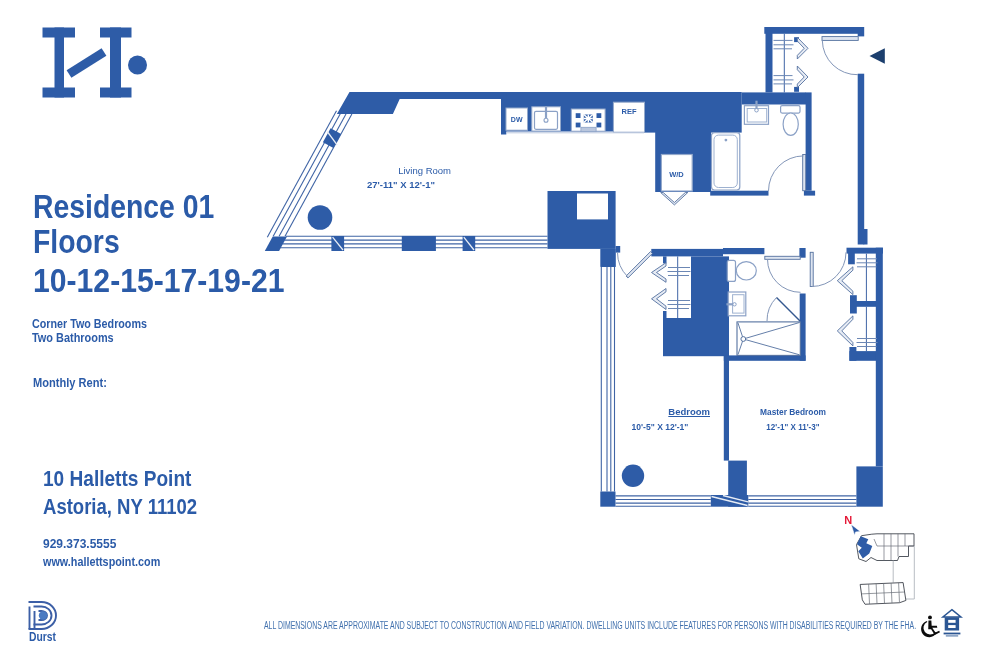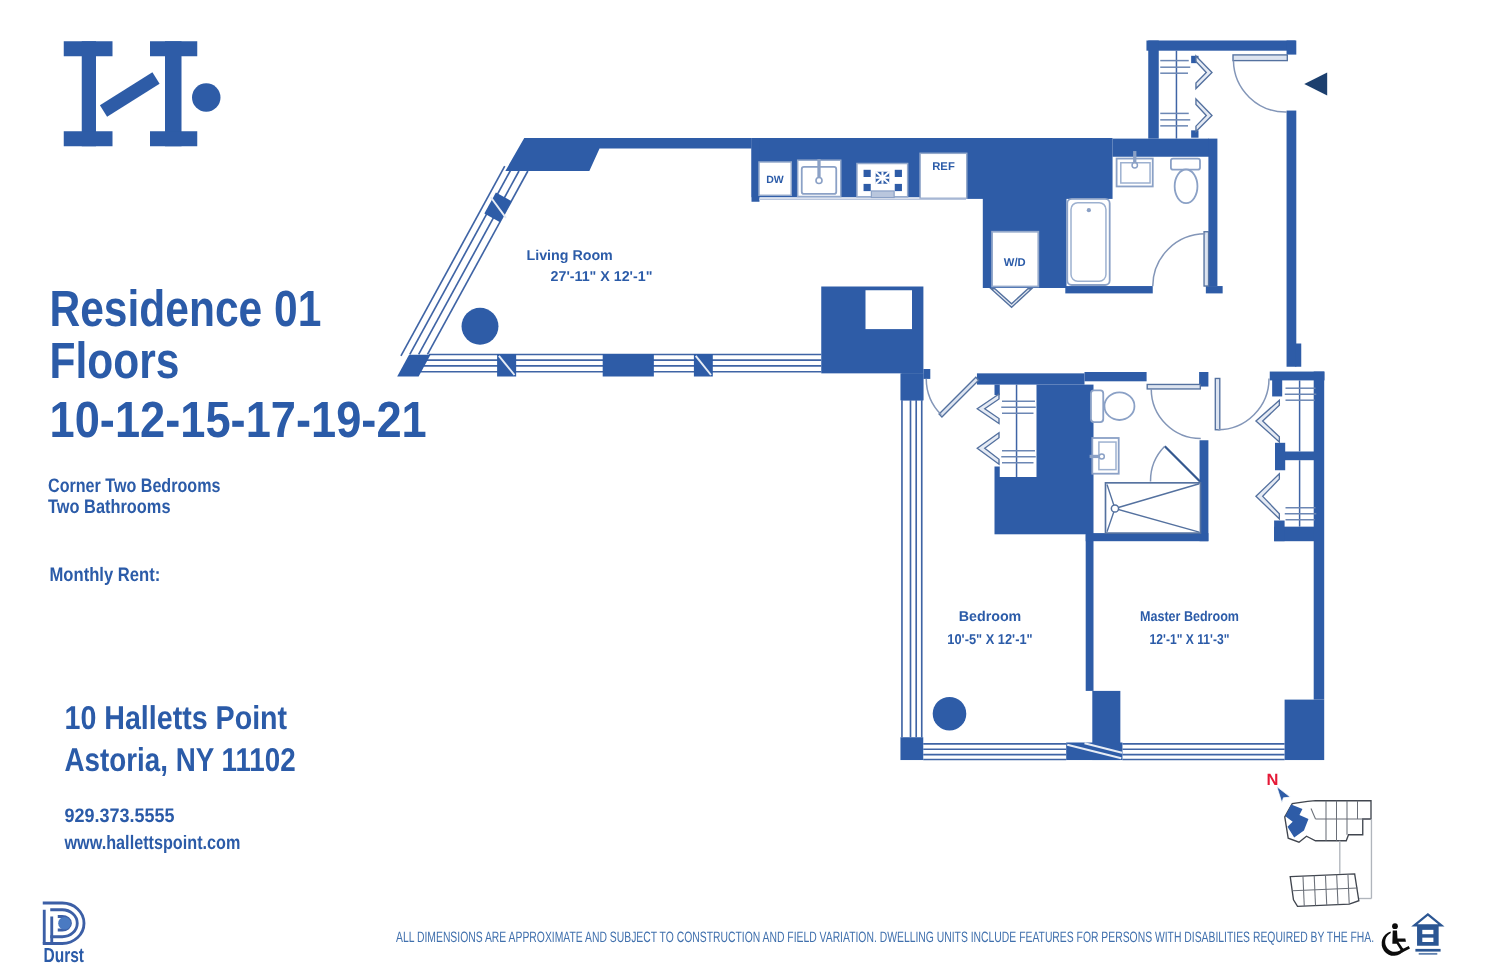--- a/index.html
+++ b/index.html
@@ -31,25 +31,25 @@
 
   <div class="t" id="x10" style="transform:scale(0.831,1);left:43.3px;top:554.8px;font-size:13px;font-weight:700;line-height:1;">www.hallettspoint.com</div>
 
   <div class="t" id="x11" style="transform:scale(0.766,1);left:28.5px;top:630.4px;font-size:13.5px;font-weight:700;line-height:1;">Durst</div>
 </div>
 
 <div class="t" id="x12" style="transform:scale(0.6914,1);left:264px;top:620.9px;font-size:10px;font-weight:400;line-height:1;color:#4070ad;">ALL DIMENSIONS ARE APPROXIMATE AND SUBJECT TO CONSTRUCTION AND FIELD VARIATION. DWELLING UNITS INCLUDE FEATURES FOR PERSONS WITH DISABILITIES REQUIRED BY THE FHA.</div>
 
 <div>
 
-  <div class="t" style="left:351px;top:166.1px;width:100px;text-align:left;font-size:9.5px;font-weight:700;line-height:1;">Living Room</div>
+  <div class="t" style="left:351px;top:166.1px;width:100px;text-align:right;font-size:9.5px;font-weight:400;line-height:1;">Living Room</div>
 
   <div class="t" style="left:351px;top:180.2px;width:100px;text-align:center;font-size:9.5px;font-weight:700;line-height:1;">27'-11" X 12'-1"</div>
 
-  <div class="t" style="left:610px;top:406.9px;width:100px;text-align:center;font-size:9.5px;font-weight:700;line-height:1;">Bedroom</div>
+  <div class="t" style="left:610px;top:406.9px;width:100px;text-align:right;font-size:9.5px;font-weight:700;line-height:1;text-decoration:underline;">Bedroom</div>
 
   <div class="t" style="left:610px;top:421.9px;width:100px;text-align:center;font-size:9.5px;font-weight:700;line-height:1;transform-origin:50% 0;transform:scale(0.9,1);">10'-5" X 12'-1"</div>
 
   <div class="t" style="left:740.6px;top:406.9px;width:104px;text-align:center;font-size:9.5px;font-weight:700;line-height:1;transform-origin:50% 0;transform:scale(0.88,1);">Master Bedroom</div>
 
   <div class="t" style="left:741.4px;top:421.9px;width:104px;text-align:center;font-size:9.5px;font-weight:700;line-height:1;transform-origin:50% 0;transform:scale(0.85,1);">12'-1" X 11'-3"</div>
 </div>
 <svg width="1000" height="648" viewBox="0 0 1000 648">
 
 <g stroke="#3f64a5" stroke-width="1.1" fill="none">

